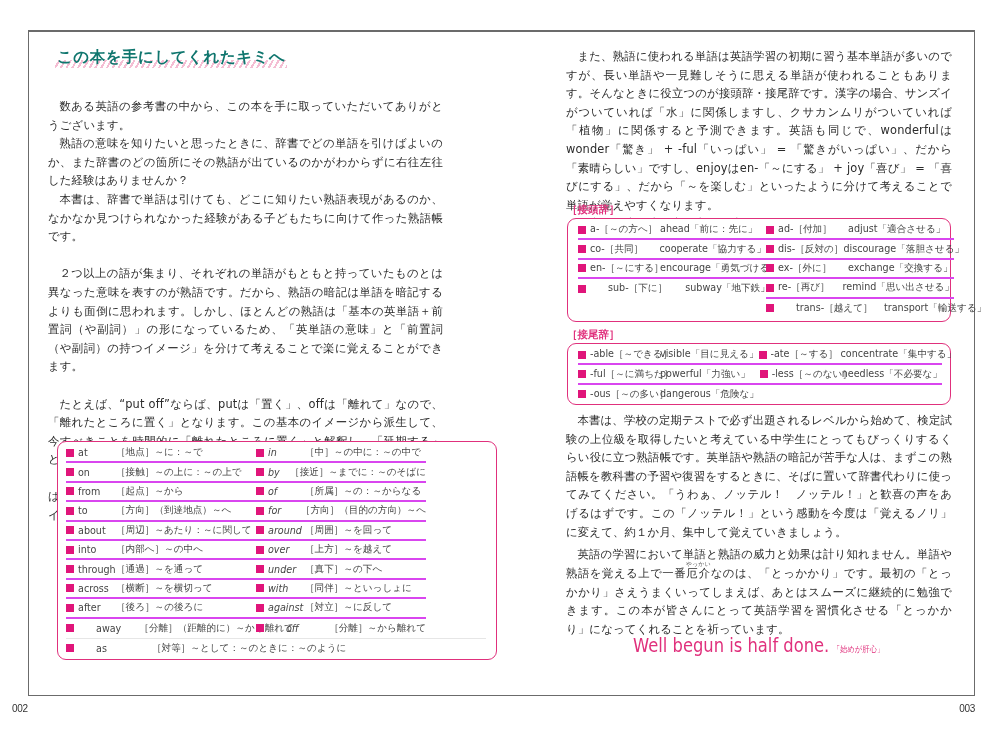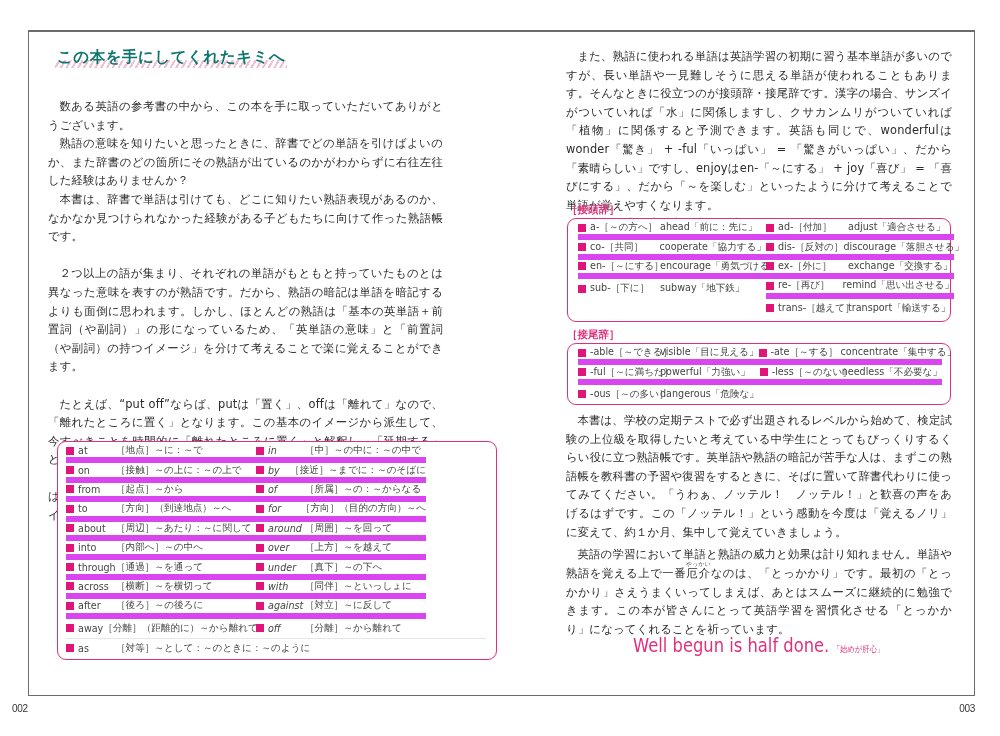--- a/index.html
+++ b/index.html
@@ -31,24 +31,24 @@
     letter-spacing: 0.15px; text-align: justify;
   }
   .body-text p { text-indent: 1em; }
   .left-col { left: 48px; width: 395px; }
   .right-col { left: 566px; width: 386px; }
 
   .box {
     position: absolute; border: 1.5px solid #e0307c; border-radius: 9px; background: #fff;
   }
   .row {
-    display: flex; align-items: center; height: 19.4px; border-bottom: 6px solid #d946ef;
+    display: flex; align-items: center; height: 19.4px; border-bottom: 2px solid #d946ef;
     font-size: 9.6px; color: #444;
   }
-  .row:last-child { border-bottom: none; }
+  .row:last-child { border-bottom: none; gap: 18px; }
   .sq { display: inline-block; width: 8px; height: 8px; background: #e0157a; margin-right: 4px; flex: 0 0 8px; }
   .cell { display: flex; align-items: center; }
 
   
   .prep-box { left: 57px; top: 441px; width: 440px; height: 219px; padding: 2px 10px 0 8px; }
   .prep-grid { display: flex; }
   .prep-col { width: 190px; }
   .prep-col.right { width: 170px; }
   .prep-word { width: 34px; display: inline-block; white-space: nowrap; }
   .prep-meaning { white-space: nowrap; }

